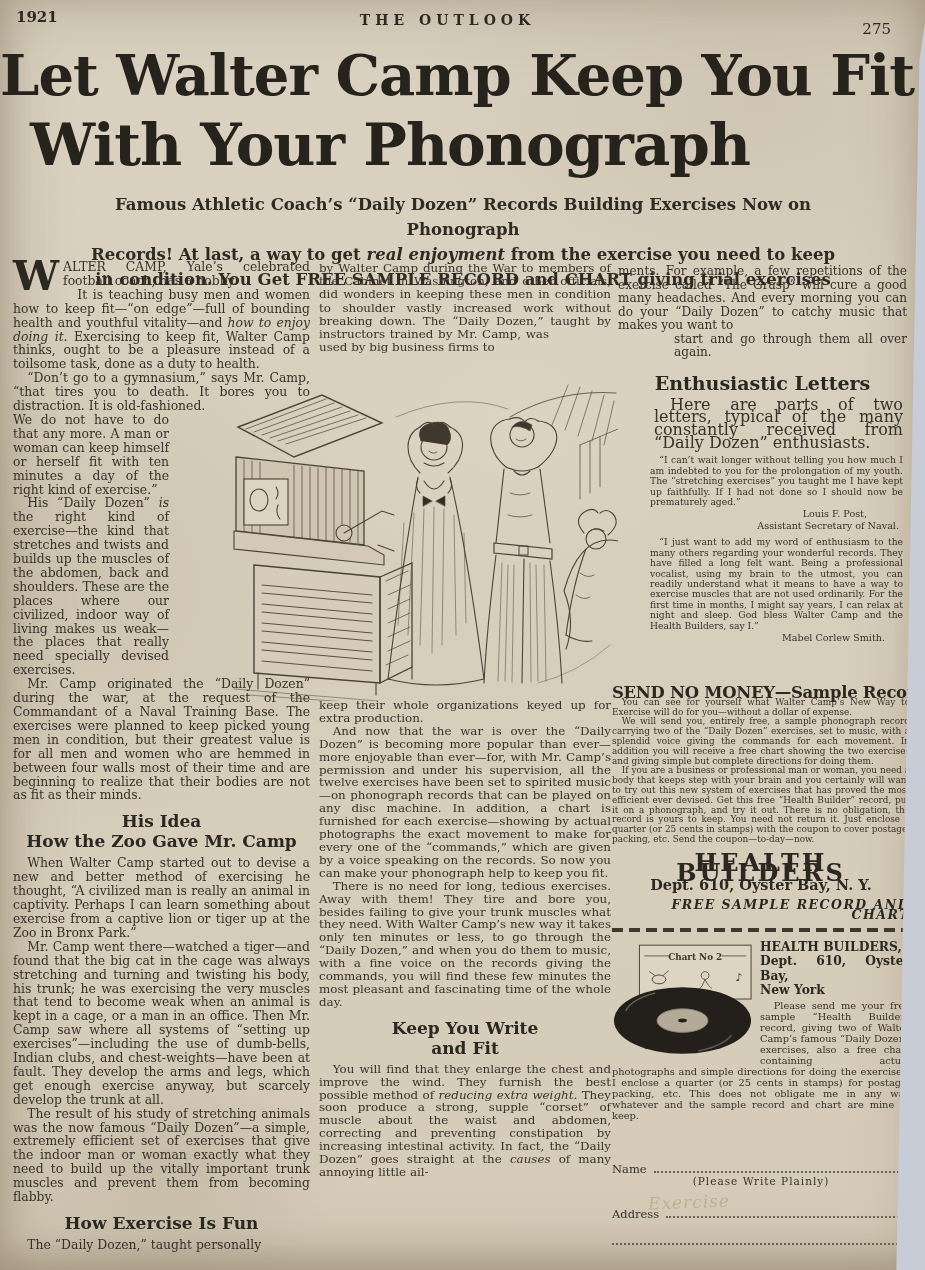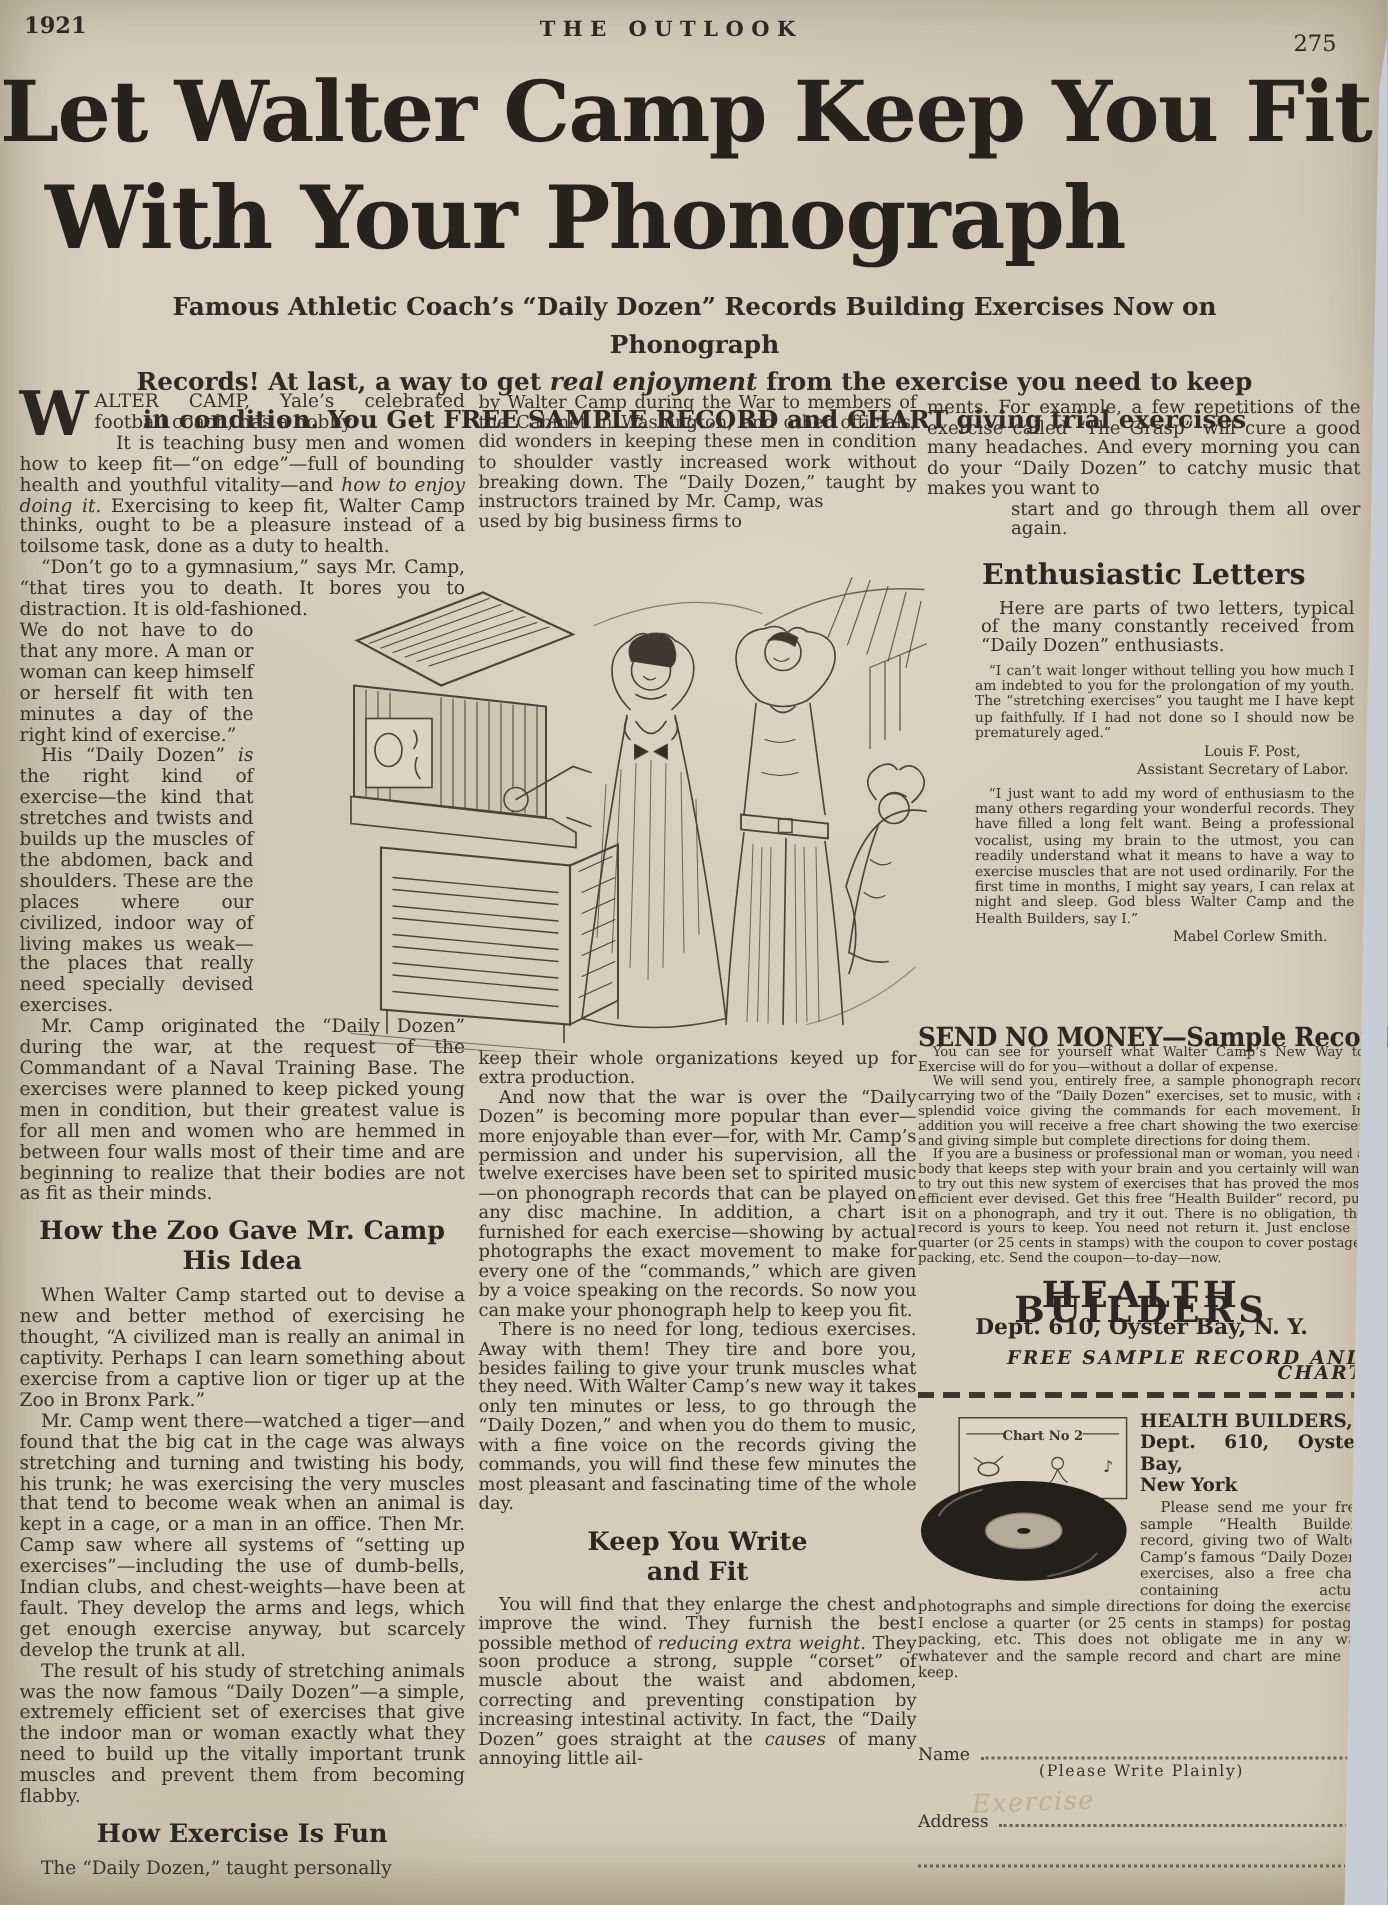--- a/index.html
+++ b/index.html
@@ -35,21 +35,21 @@
   .bp{margin:0;text-indent:1.15em;}
   .ni{text-indent:0;}
   em{font-style:italic;}
   .dcap{float:left;font-size:41px;line-height:31px;font-weight:700;margin:1px 4px 0 0;color:#2b2721;}
   .cutl{float:right;width:141px;height:238px;}
   .cutm{float:right;width:62px;height:28px;}
   .colhead{font-weight:700;text-align:center;font-size:17px;line-height:20px;
     margin:9px 0 5px;text-indent:0;color:#2b2721;}
   .r-ind{display:block;margin-left:56px;}
   .ent-head{font-size:19px;line-height:22px;margin-top:12px;}
-  .intro{margin:3px 4px 0 36px;font-size:12px;line-height:12.7px;text-indent:1em;}
+  .intro{margin:3px 4px 0 36px;font-size:16px;line-height:12.7px;text-indent:1em;}
   .letter{font-size:9.2px;line-height:10.4px;margin:6px 4px 0 32px;text-indent:1em;}
   .sig{font-size:9.6px;line-height:11px;text-align:right;padding-right:40px;margin:1px 0 0;text-indent:0;}
   .sig.s2{padding-right:8px;}
   .sig.s3{padding-right:22px;}
   
   .snm{font-size:17.5px;font-weight:700;white-space:nowrap;letter-spacing:-.3px;
     transform:scaleX(.94);transform-origin:left;color:#2b2721;margin:0;}
   .sp{margin:0;text-indent:1.1em;font-size:8.9px;line-height:9.8px;}
   .hb-title{text-align:center;font-size:24px;letter-spacing:3px;font-weight:700;margin-top:13px;color:#2b2721;}
   .hb-dept{text-align:center;font-size:14.5px;font-weight:700;margin-top:3px;color:#2b2721;}
@@ -93,22 +93,22 @@
   </div>
 
   <div class="col left-col">
     <p class="bp ni"><span class="dcap">W</span><span>ALTER CAMP, Yale’s celebrated football coach, has a hobby.</span></p>
     <p class="bp"><span>It is teaching busy men and women how to keep fit—“on edge”—full of bounding health and youthful vitality—and </span><em>how to enjoy doing it.</em><span>  Exercising to keep fit, Walter Camp thinks, ought to be a pleasure instead of a toilsome task, done as a duty to health.</span></p>
     <p class="bp"><span>“Don’t go to a gymnasium,” says Mr. Camp, “that tires you to death.  It bores you to distraction.  It is old-fashioned.</span></p>
     <p class="bp ni"><span class="cutl"></span><span>We do not have to do that any more.  A man or woman can keep himself or herself fit with ten minutes a day of the right kind of exercise.”</span></p>
     <p class="bp"><span>His “Daily Dozen” </span><em>is</em><span> the right kind of exercise—the kind that stretches and twists and builds up the muscles of the abdomen, back and shoulders.  These are the places where our civilized, indoor way of living makes us weak—the places that really need specially devised exercises.</span></p>
     <p class="bp"><span>Mr. Camp originated the “Daily Dozen” during the war, at the request of the Commandant of a Naval Training Base.  The exercises were planned to keep picked young men in condition, but their greatest value is for all men and women who are hemmed in between four walls most of their time and are beginning to realize that their bodies are not as fit as their minds.</span></p>
     <div class="colhead">
+      <div>His Idea</div>
       <div>How the Zoo Gave Mr. Camp</div>
-      <div>His Idea</div>
     </div>
     <p class="bp"><span>When Walter Camp started out to devise a new and better method of exercising he thought, “A civilized man is really an animal in captivity.  Perhaps I can learn something about exercise from a captive lion or tiger up at the Zoo in Bronx Park.”</span></p>
     <p class="bp"><span>Mr. Camp went there—watched a tiger—and found that the big cat in the cage was always stretching and turning and twisting his body, his trunk; he was exercising the very muscles that tend to become weak when an animal is kept in a cage, or a man in an office.  Then Mr. Camp saw where all systems of “setting up exercises”—including the use of dumb-bells, Indian clubs, and chest-weights—have been at fault.  They develop the arms and legs, which get enough exercise anyway, but scarcely develop the trunk at all.</span></p>
     <p class="bp"><span>The result of his study of stretching animals was the now famous “Daily Dozen”—a simple, extremely efficient set of exercises that give the indoor man or woman exactly what they need to build up the vitally important trunk muscles and prevent them from becoming flabby.</span></p>
     <div class="colhead">How Exercise Is Fun</div>
     <p class="bp"><span>The “Daily Dozen,” taught personally</span></p>
   </div>
 
   <div class="col mid-col-top">
     <p class="bp ni"><span>by Walter Camp during the War to members of the Cabinet in Washington, and other officials, did wonders in keeping these men in condition to shoulder vastly increased work without breaking down.  The “Daily Dozen,” taught by instructors trained by Mr. Camp, </span><span class="cutm"></span><span>was used by big business firms to</span></p>
@@ -182,21 +182,21 @@
     </div>
     <p class="bp"><span>You will find that they enlarge the chest and improve the wind.  They furnish the best possible method of </span><em>reducing extra weight.</em><span>  They soon produce a strong, supple “corset” of muscle about the waist and abdomen, correcting and preventing constipation by increasing intestinal activity.  In fact, the “Daily Dozen” goes straight at the </span><em>causes</em><span> of many annoying little ail-</span></p>
   </div>
 
   <div class="col right-top">
     <p class="bp ni"><span>ments.  For example, a few repetitions of the exercise called “The Grasp” will cure a good many headaches.  And every morning you can do your “Daily Dozen” to catchy music that makes you want to </span><span class="r-ind">start and go through them all over again.</span></p>
     <div class="colhead ent-head">Enthusiastic Letters</div>
     <p class="bp intro"><span>Here are parts of two letters, typical of the many constantly received from “Daily Dozen” enthusiasts.</span></p>
     <p class="bp letter"><span>“I can’t wait longer without telling you how much I am indebted to you for the prolongation of my youth.  The “stretching exercises” you taught me I have kept up faithfully.  If I had not done so I should now be prematurely aged.”</span></p>
     <p class="bp sig">Louis F. Post,</p>
-    <p class="bp sig s2">Assistant Secretary of Labor.</p>
+    <p class="bp sig s2">Assistant Secretary of Naval.</p>
     <p class="bp letter"><span>“I just want to add my word of enthusiasm to the many others regarding your wonderful records.  They have filled a long felt want.  Being a professional vocalist, using my brain to the utmost, you can readily understand what it means to have a way to exercise muscles that are not used ordinarily.  For the first time in months, I might say years, I can relax at night and sleep.  God bless Walter Camp and the Health Builders, say I.”</span></p>
     <p class="bp sig s3">Mabel Corlew Smith.</p>
   </div>
 
   <div class="col right-lower">
     <p class="snm">SEND NO MONEY—Sample Record FREE</p>
     <p class="bp sp"><span>You can see for yourself what Walter Camp’s New Way to Exercise will do for you—without a dollar of expense.</span></p>
     <p class="bp sp"><span>We will send you, entirely free, a sample phonograph record carrying two of the “Daily Dozen” exercises, set to music, with a splendid voice giving the commands for each movement.  In addition you will receive a free chart showing the two exercises and giving simple but complete directions for doing them.</span></p>
     <p class="bp sp"><span>If you are a business or professional man or woman, you need a body that keeps step with your brain and you certainly will want to try out this new system of exercises that has proved the most efficient ever devised.  Get this free “Health Builder” record, put it on a phonograph, and try it out.  There is no obligation, the record is yours to keep.  You need not return it.  Just enclose a quarter (or 25 cents in stamps) with the coupon to cover postage, packing, etc.  Send the coupon—to-day—now.</span></p>
     <div class="hb-title">HEALTH BUILDERS</div>

